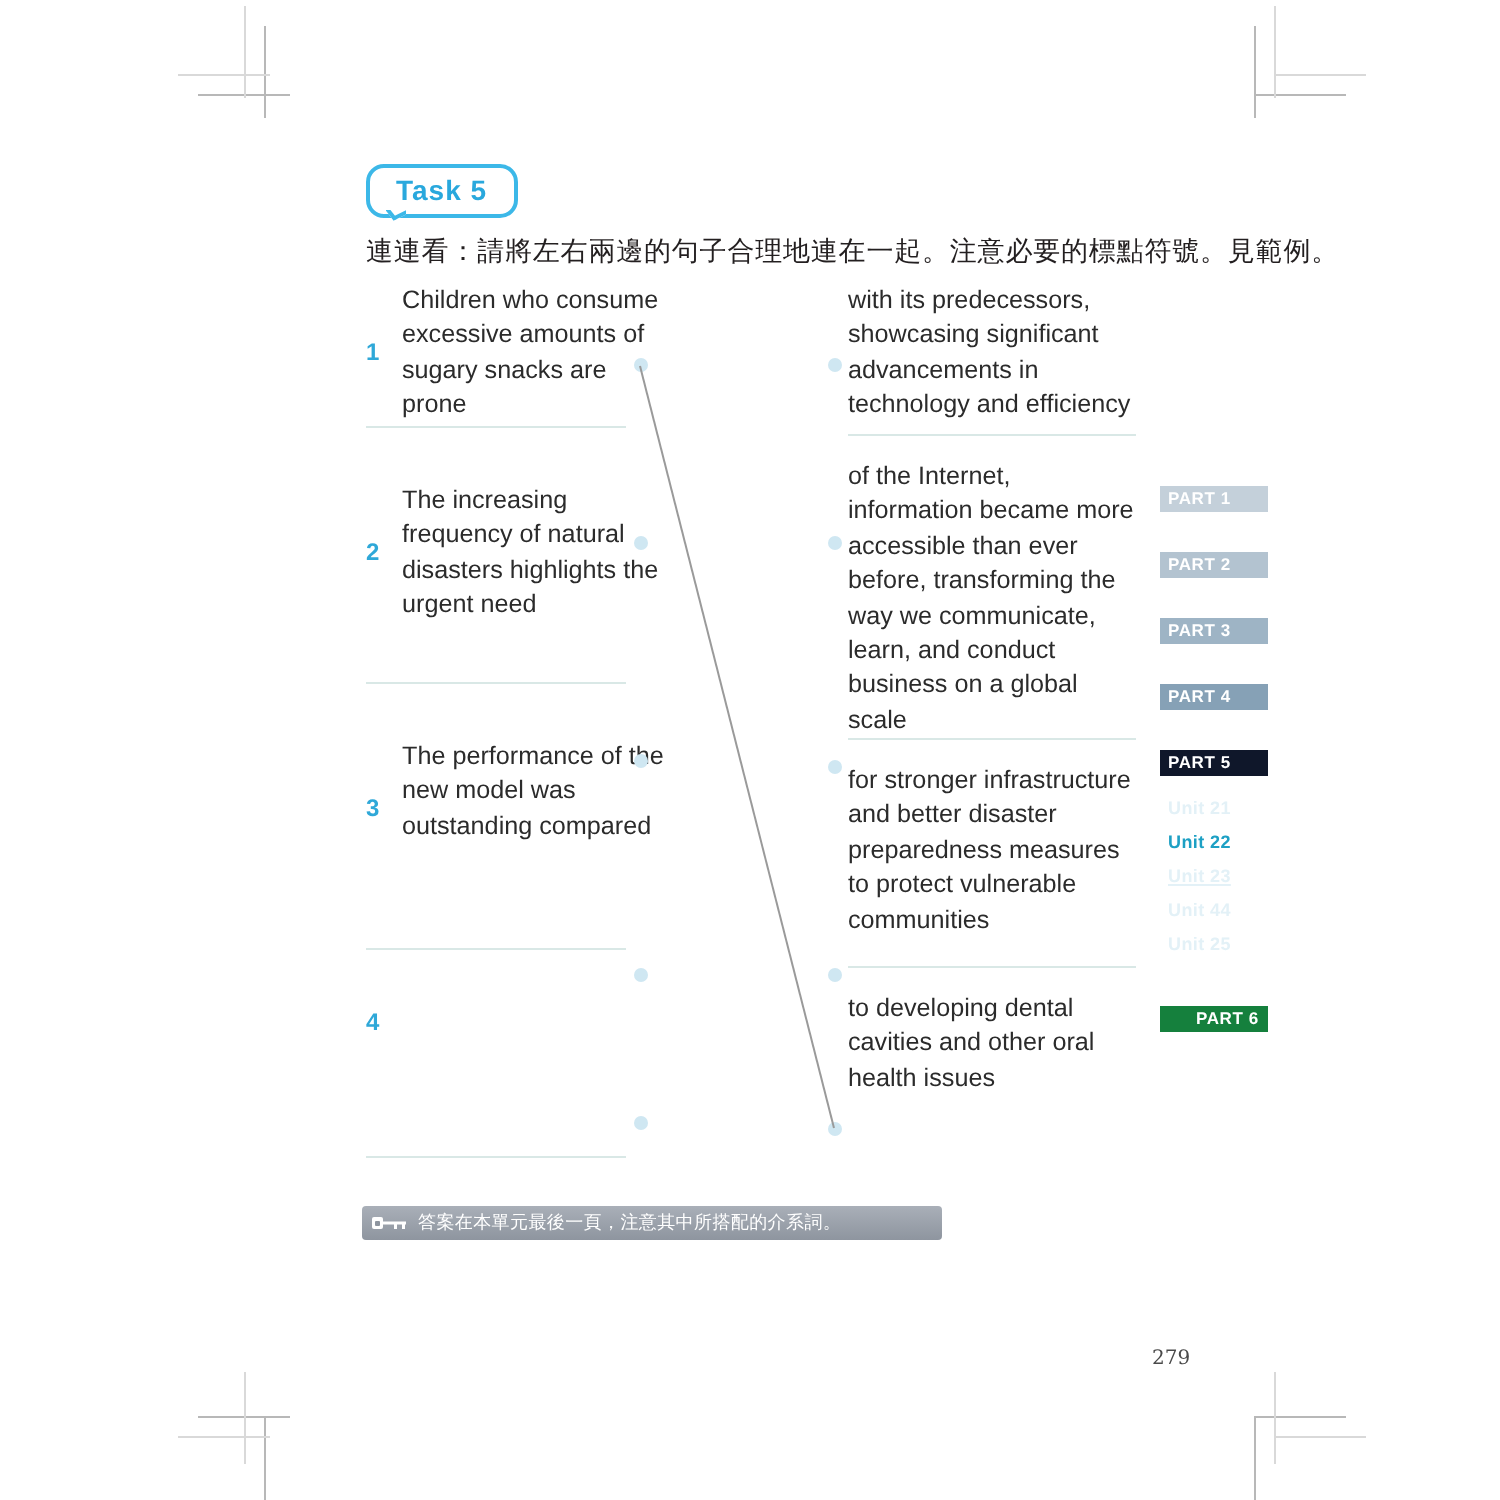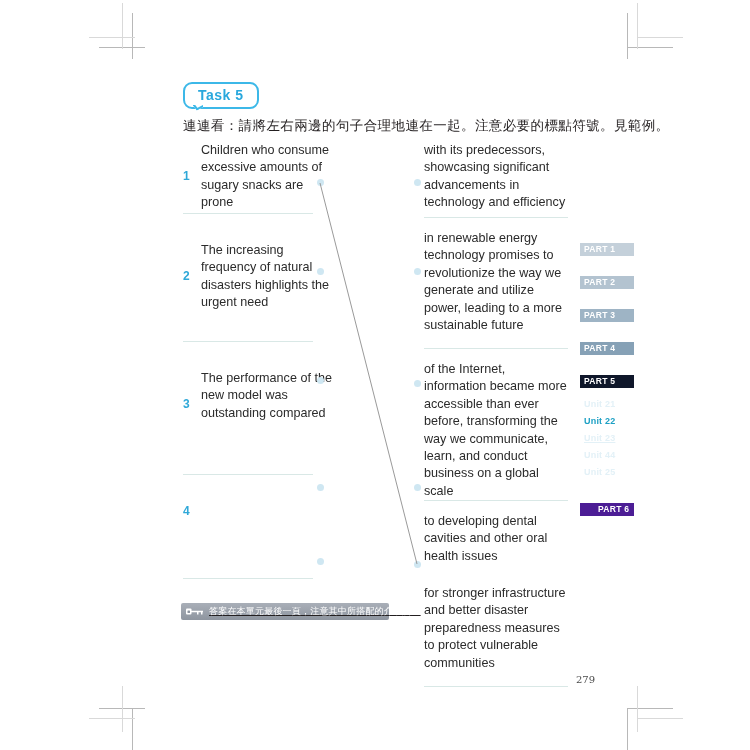--- a/index.html
+++ b/index.html
@@ -151,28 +151,27 @@
     line-height: 13px;
     padding-left: 4px;
     box-sizing: border-box;
     letter-spacing: 0.2px;
   }
 
   
   .note-bar {
     position: absolute;
     left: 181px; top: 603px;
-    width: 208px; height: 17px;
+    width: 290px; height: 17px;
     background: linear-gradient(to bottom, #a9afb8, #8e959f);
     border-radius: 2px;
     display: flex;
     align-items: center;
     padding-left: 4px;
     box-sizing: border-box;
-    text-decoration: underline;
   }
   .note-bar .note-txt {
     color: #ffffff;
     font-size: 9px;
     letter-spacing: 0.2px;
     font-family: "DejaVu Sans", sans-serif;
     margin-left: 4px;
     white-space: nowrap;
   }
   .key-icon { width: 20px; height: 11px; flex: 0 0 auto; }
@@ -247,34 +246,30 @@
       <span class="num" style="top:28px;">5</span>
       <div class="txt">With the advent</div>
     </div>
   </div>
 
   <div class="col-right">
     <div class="mi" id="R0" style="height:76px;">
       <div class="txt">with its predecessors, showcasing significant advancements in technology and efficiency</div>
       <span class="sep"></span>
     </div>
-    <div class="mi" id="R1" style="height:119px;padding-top:12px;">
-      <div class="txt">in renewable energy technology promises to revolutionize the way we generate and utilize power, leading to a more sustainable future</div>
-      <span class="sep"></span>
-    </div>
     <div class="mi" id="R2" style="height:140px;padding-top:12px;">
       <div class="txt">of the Internet, information became more accessible than ever before, transforming the way we communicate, learn, and conduct business on a global scale</div>
       <span class="sep"></span>
     </div>
+    <div class="mi" id="R3" style="height:102px;padding-top:12px;">
+      <div class="txt">for stronger infrastructure and better disaster preparedness measures to protect vulnerable communities</div>
+      <span class="sep"></span>
+    </div>
     <div class="mi" id="R4" style="height:60px;padding-top:12px;">
       <div class="txt">to developing dental cavities and other oral health issues</div>
-    </div>
-    <div class="mi" id="R3" style="height:102px;padding-top:12px;">
-      <div class="txt">for stronger infrastructure and better disaster preparedness measures to protect vulnerable communities</div>
-      <span class="sep"></span>
     </div>
   </div>
 
   <span class="dot" style="left:317px; top:179px;"></span>
   <span class="dot" style="left:317px; top:268px;"></span>
   <span class="dot" style="left:317px; top:377px;"></span>
   <span class="dot" style="left:317px; top:484px;"></span>
   <span class="dot" style="left:317px; top:558px;"></span>
 
   <span class="dot" style="left:414px; top:179px;"></span>
@@ -314,21 +309,21 @@
   <div class="unit" style="color:#e3f1f7;text-decoration:underline;">
     <span>Unit 23</span>
   </div>
   <div class="unit" style="color:#e3f1f7;">
     <span>Unit 44</span>
   </div>
   <div class="unit" style="color:#e3f1f7; margin-bottom:24px;">
     <span>Unit 25</span>
   </div>
 
-  <div class="tab" style="background:#4c1d95;padding-left:18px;">
+  <div class="tab" style="background:#15803d;padding-left:18px;">
     <span>PART 6</span>
   </div>
 </div>
 
 <div class="note-bar">
   <svg class="key-icon" viewBox="0 0 40 20">
     <rect x="2" y="4" width="11" height="12" rx="2" fill="#ffffff"></rect>
     <rect x="5" y="8" width="5" height="5" rx="1" fill="#8e959f"></rect>
     <rect x="12" y="8.5" width="24" height="3" fill="#ffffff"></rect>
     <rect x="24" y="11" width="3" height="5" fill="#ffffff"></rect>

